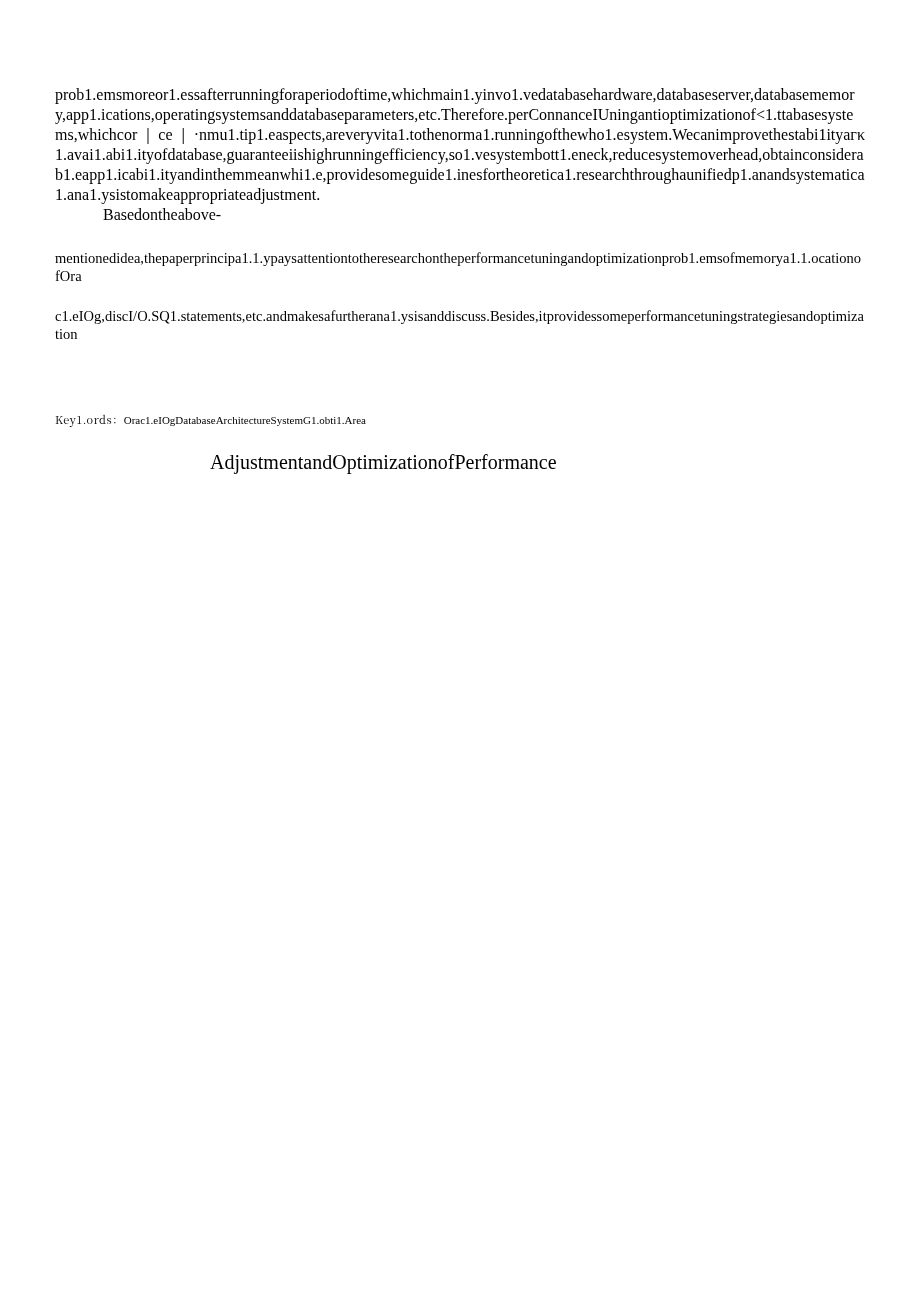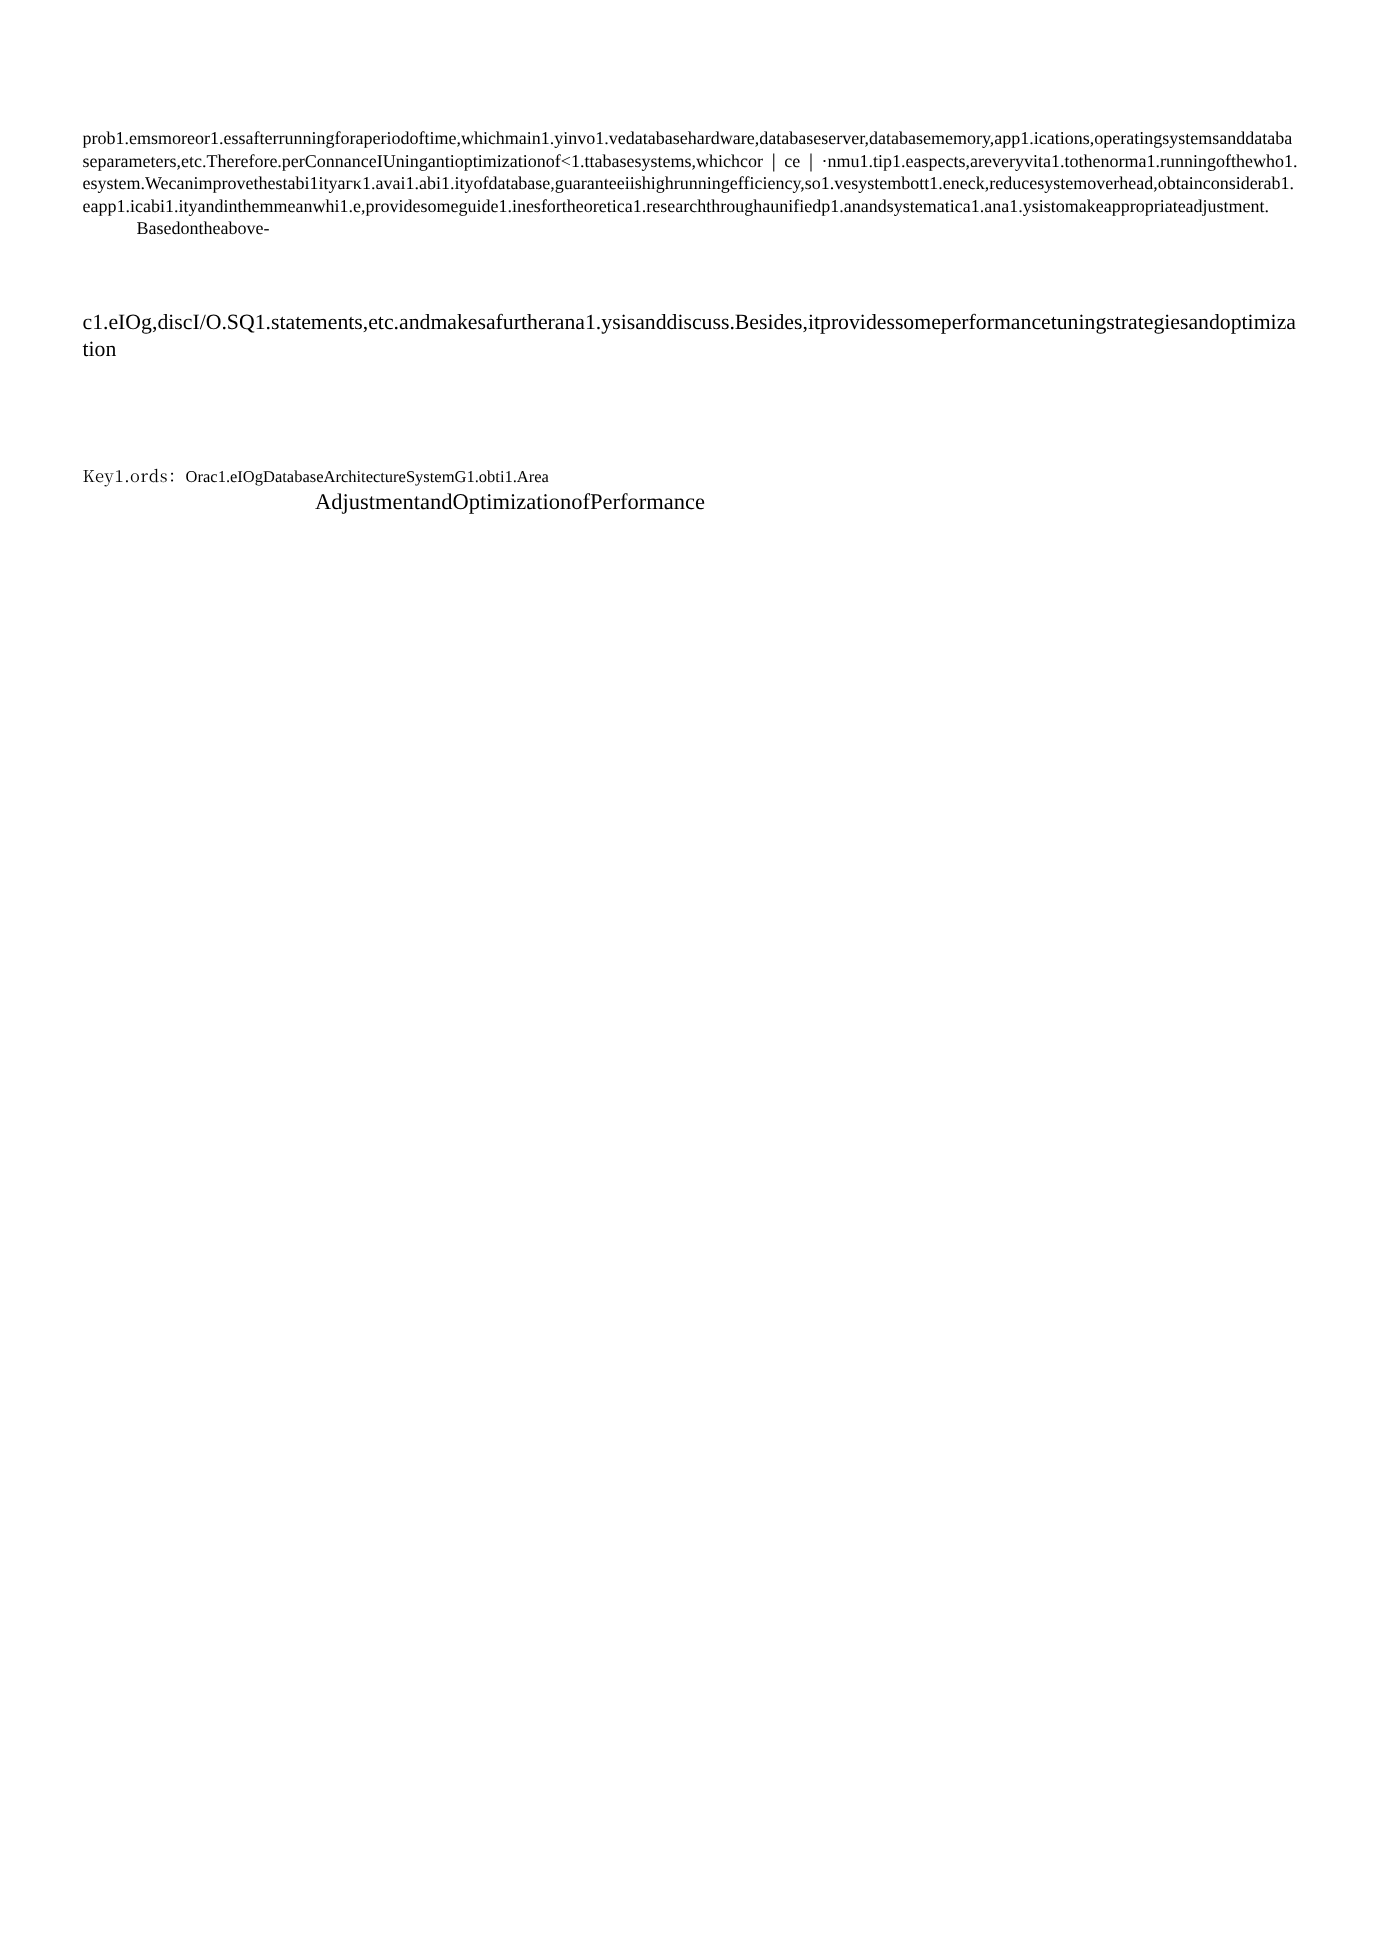--- a/index.html
+++ b/index.html
@@ -6,21 +6,21 @@
     html, body {
       width: 920px;
       background: #ffffff;
       font-family: "Times New Roman", Times, serif;
       color: #000000;
     }
     body {
       padding: 85px 55px 60px 55px;
     }
     .para-block {
-      font-size: 12px;
+      font-size: 16px;
       line-height: 1.25;
       text-align: justify;
       text-justify: inter-character;
       word-break: break-all;
       margin-bottom: 0;
     }
     .para-block span.content {
       display: inline;
     }
     .para-indent {
@@ -40,38 +40,40 @@
     .keywords-line {
       font-size: 11px;
       line-height: 1.3;
     }
     .keywords-label {
       font-family: "SimSun", "Songti SC", "Noto Serif CJK SC", serif;
       font-weight: normal;
       letter-spacing: 0.5px;
     }
     .keywords-line2 {
-      font-size: 15px;
+      font-size: 20px;
       line-height: 1.3;
+      margin-top: 22px;
       padding-left: 155px;
     }
   </style>
 </head>
 <body>
 
 <div class="para-block">
   <span class="content">prob1.emsmoreor1.essafterrunningforaperiodoftime,whichmain1.yinvo1.vedatabasehardware,databaseserver,databasememory,app1.ications,operatingsystemsanddatabaseparameters,etc.Therefore.perConnanceIUningantioptimizationof&lt;1.ttabasesystems,whichcor｜ce｜·nmu1.tip1.easpects,areveryvita1.tothenorma1.runningofthewho1.esystem.Wecanimprovethestabi1ityaгκ1.avai1.abi1.ityofdatabase,guaranteeiishighrunningefficiency,so1.vesystembott1.eneck,reducesystemoverhead,obtainconsiderab1.eapp1.icabi1.ityandinthemmeanwhi1.e,providesomeguide1.inesfortheoretica1.researchthroughaunifiedp1.anandsystematica1.ana1.ysistomakeappropriateadjustment.</span>
 </div>
 
 <div class="para-block">
   <span class="para-indent"></span><span class="content">Basedontheabove-</span>
 </div>
 
 <div class="spaced-lines">
   <div class="gap-1"></div>
+  <p>mentionedidea,thepaperprincipa1.1.ypaysattentiontotheresearchontheperformancetuningandoptimizationprob1.emsofmemorya1.1.ocationofOra</p>
   <div class="gap-2"></div>
   <p>c1.eIOg,discI/O.SQ1.statements,etc.andmakesafurtherana1.ysisanddiscuss.Besides,itprovidessomeperformancetuningstrategiesandoptimization</p>
   <div class="gap-2"></div>
 </div>
 
 <div class="gap-3"></div>
 
 <div class="keywords-line">
   <span class="keywords-label">Key1.ords：</span><span>Orac1.eIOgDatabaseArchitectureSystemG1.obti1.Area</span>
 </div>

